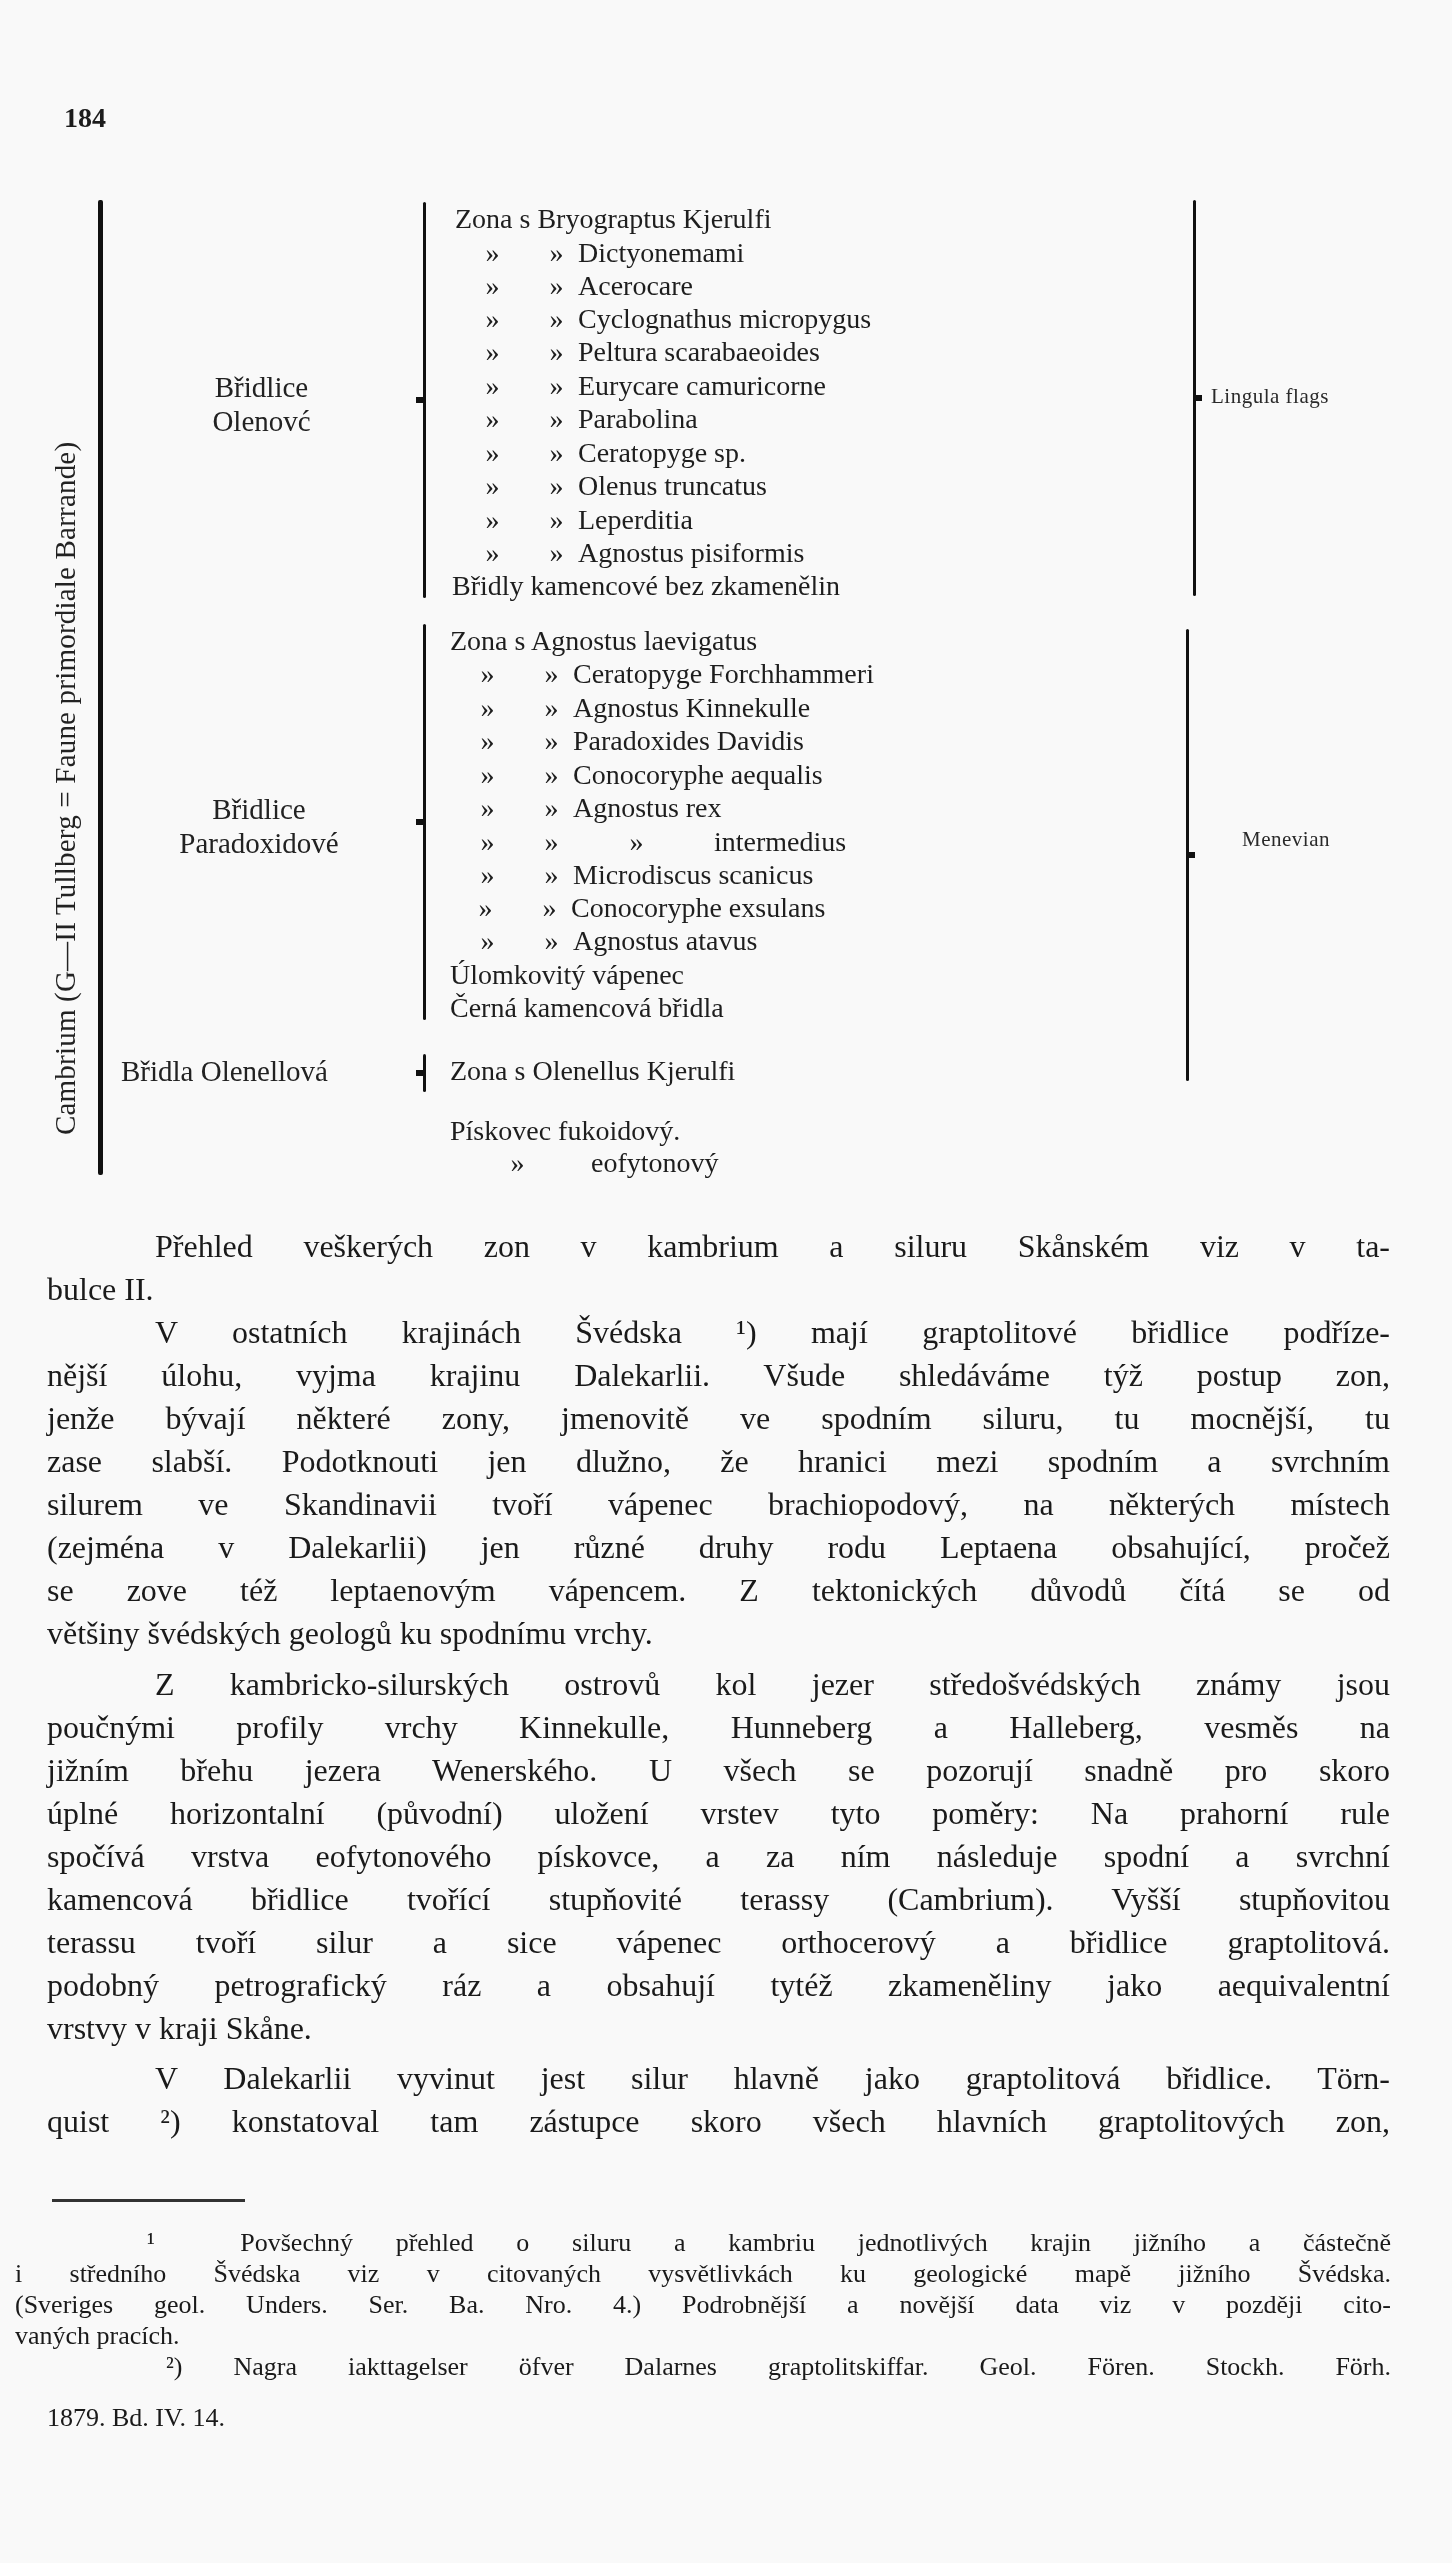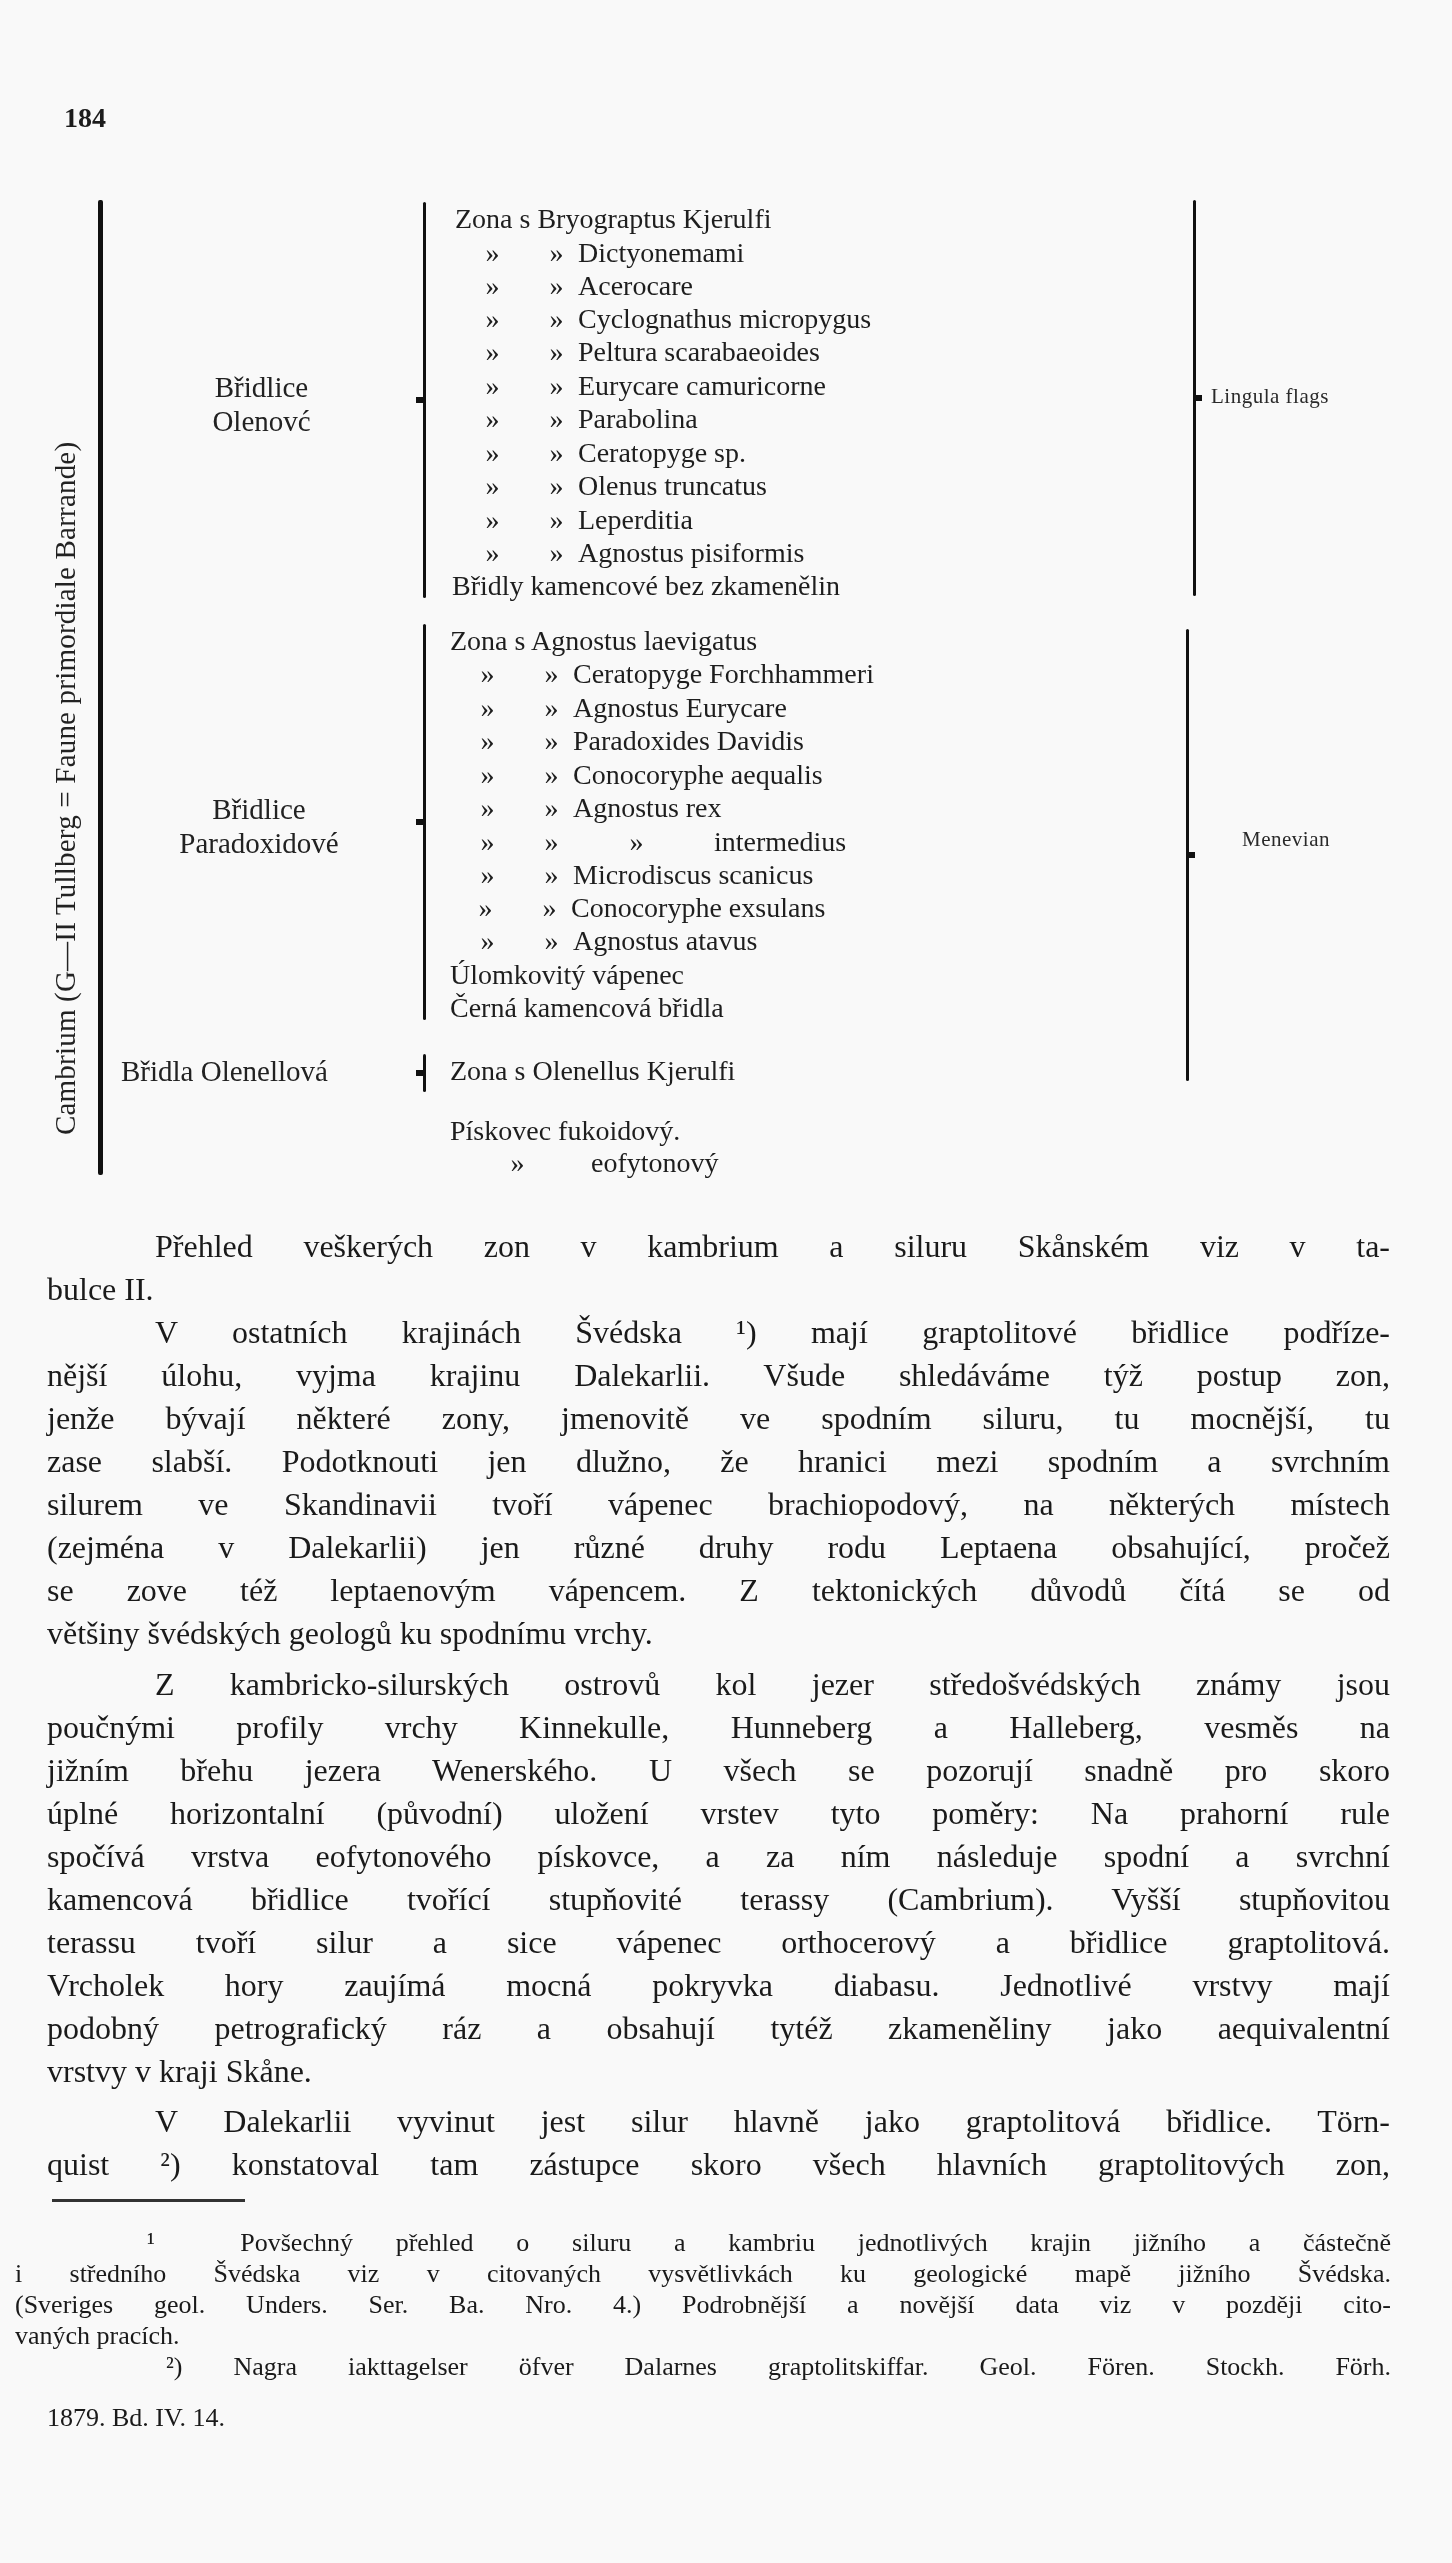--- a/index.html
+++ b/index.html
@@ -147,21 +147,21 @@
       <span class="full"><span>Zona s</span> <span>Agnostus laevigatus</span></span>
     </div>
   <div class="zone-row" style="left:450px; top:657px;">
       <span class="ditto1">»</span>
       <span class="ditto2">»</span>
       <span class="name">Ceratopyge Forchhammeri</span>
     </div>
   <div class="zone-row" style="left:450px; top:691px;">
       <span class="ditto1">»</span>
       <span class="ditto2">»</span>
-      <span class="name">Agnostus Eurycare</span>
+      <span class="name">Agnostus Kinnekulle</span>
     </div>
   <div class="zone-row" style="left:450px; top:724px;">
       <span class="ditto1">»</span>
       <span class="ditto2">»</span>
       <span class="name">Paradoxides Davidis</span>
     </div>
   <div class="zone-row" style="left:450px; top:758px;">
       <span class="ditto1">»</span>
       <span class="ditto2">»</span>
       <span class="name">Conocoryphe aequalis</span>
@@ -228,21 +228,20 @@
     <span class="line last">většiny švédských geologů ku spodnímu vrchy.</span>
   </p>
   <p style="margin-top:7.5px;">
     <span class="line indent" style="padding-left:108px">Z kambricko-silurských ostrovů kol jezer středošvédských známy jsou</span>
     <span class="line">poučnými profily vrchy Kinnekulle, Hunneberg a Halleberg, vesměs na</span>
     <span class="line">jižním břehu jezera Wenerského. U všech se pozorují snadně pro skoro</span>
     <span class="line">úplné horizontalní (původní) uložení vrstev tyto poměry: Na prahorní rule</span>
     <span class="line">spočívá vrstva eofytonového pískovce, a za ním následuje spodní a svrchní</span>
     <span class="line">kamencová břidlice tvořící stupňovité terassy (Cambrium). Vyšší stupňovitou</span>
     <span class="line">terassu tvoří silur a sice vápenec orthocerový a břidlice graptolitová.</span>
-    <span class="line">Vrcholek hory zaujímá mocná pokryvka diabasu. Jednotlivé vrstvy mají</span>
     <span class="line">podobný petrografický ráz a obsahují tytéž zkameněliny jako aequivalentní</span>
     <span class="line last">vrstvy v kraji Skåne.</span>
   </p>
   <p style="margin-top:7.5px;">
     <span class="line indent" style="padding-left:108px">V Dalekarlii vyvinut jest silur hlavně jako graptolitová břidlice. Törn-</span>
     <span class="line">quist ²) konstatoval tam zástupce skoro všech hlavních graptolitových zon,</span>
   </p>
 </div>
 
 <div id="footnote-rule"></div>

